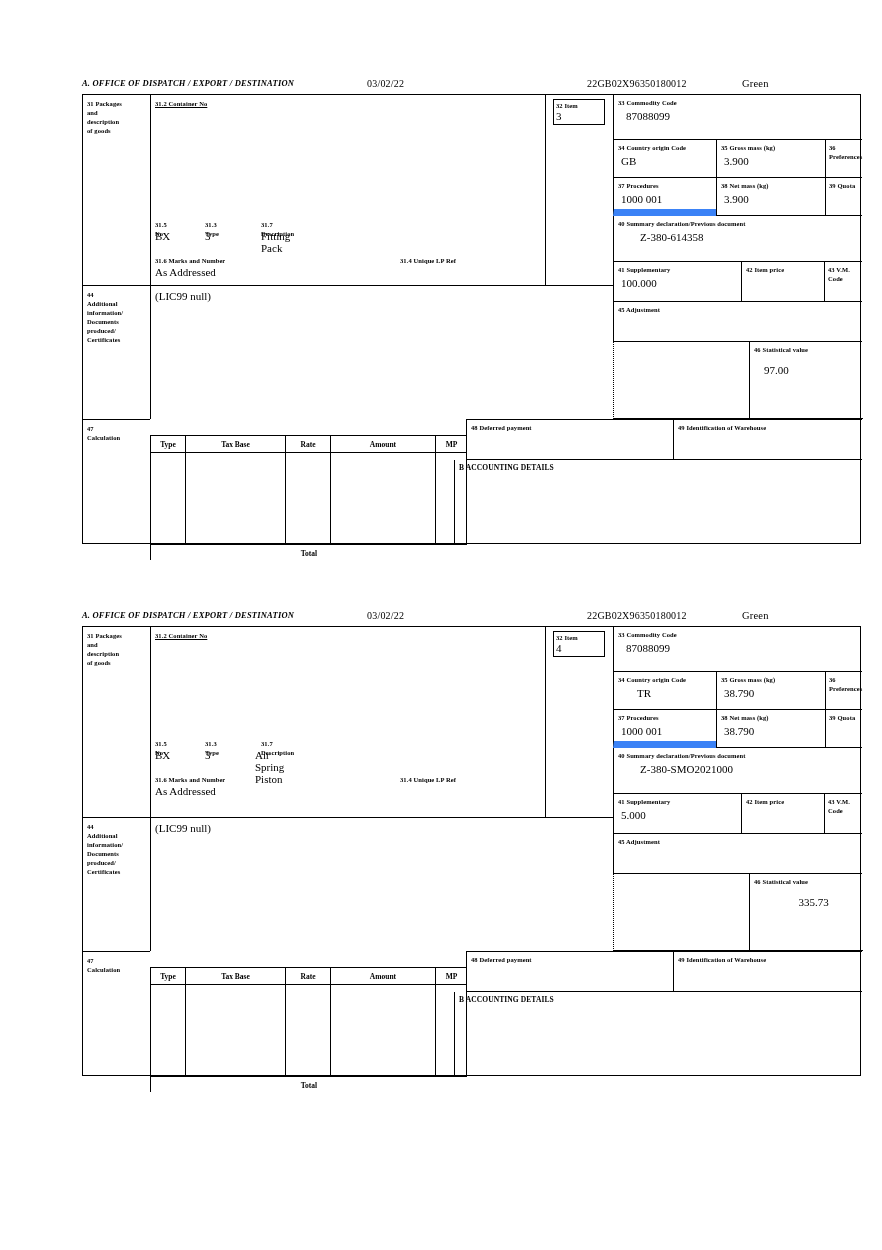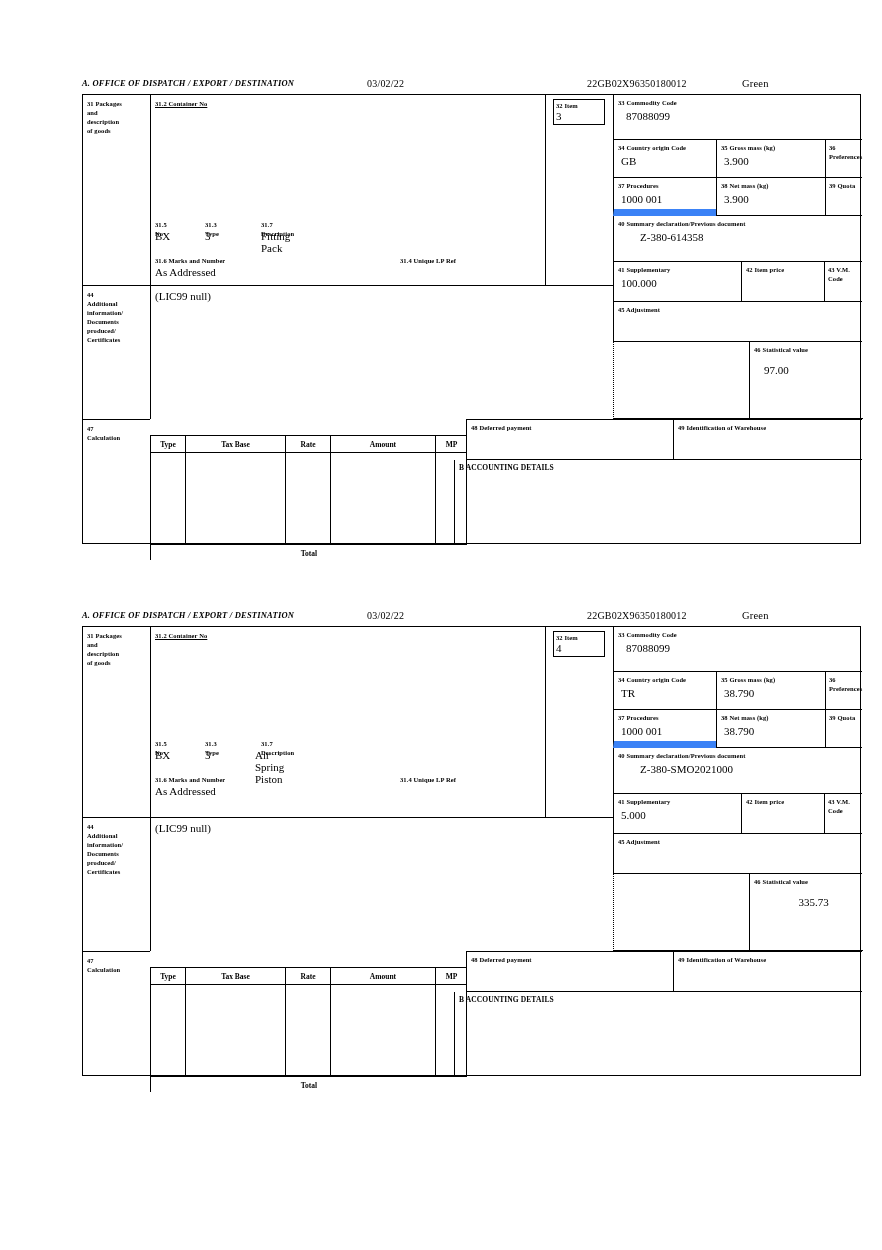--- a/index.html
+++ b/index.html
@@ -444,21 +444,21 @@
         </div>
       </div>
 
       <div class="cell c33">
         <div class="lbl">33 Commodity Code</div>
         <div class="val mt3" style="margin-left:8px;">87088099</div>
       </div>
 
       <div class="cell c34">
         <div class="lbl">34 Country origin Code</div>
-        <div class="val mt3" style="margin-left:3px;">TR</div>
+        <div class="val mt3" style="margin-left:19px;">TR</div>
       </div>
       <div class="cell c35">
         <div class="lbl">35 Gross mass (kg)</div>
         <div class="val mt3" style="margin-left:3px;">38.790</div>
       </div>
       <div class="cell c36">
         <div class="lbl">36 Preferences</div>
         <div class="val mt3"></div>
       </div>
 

